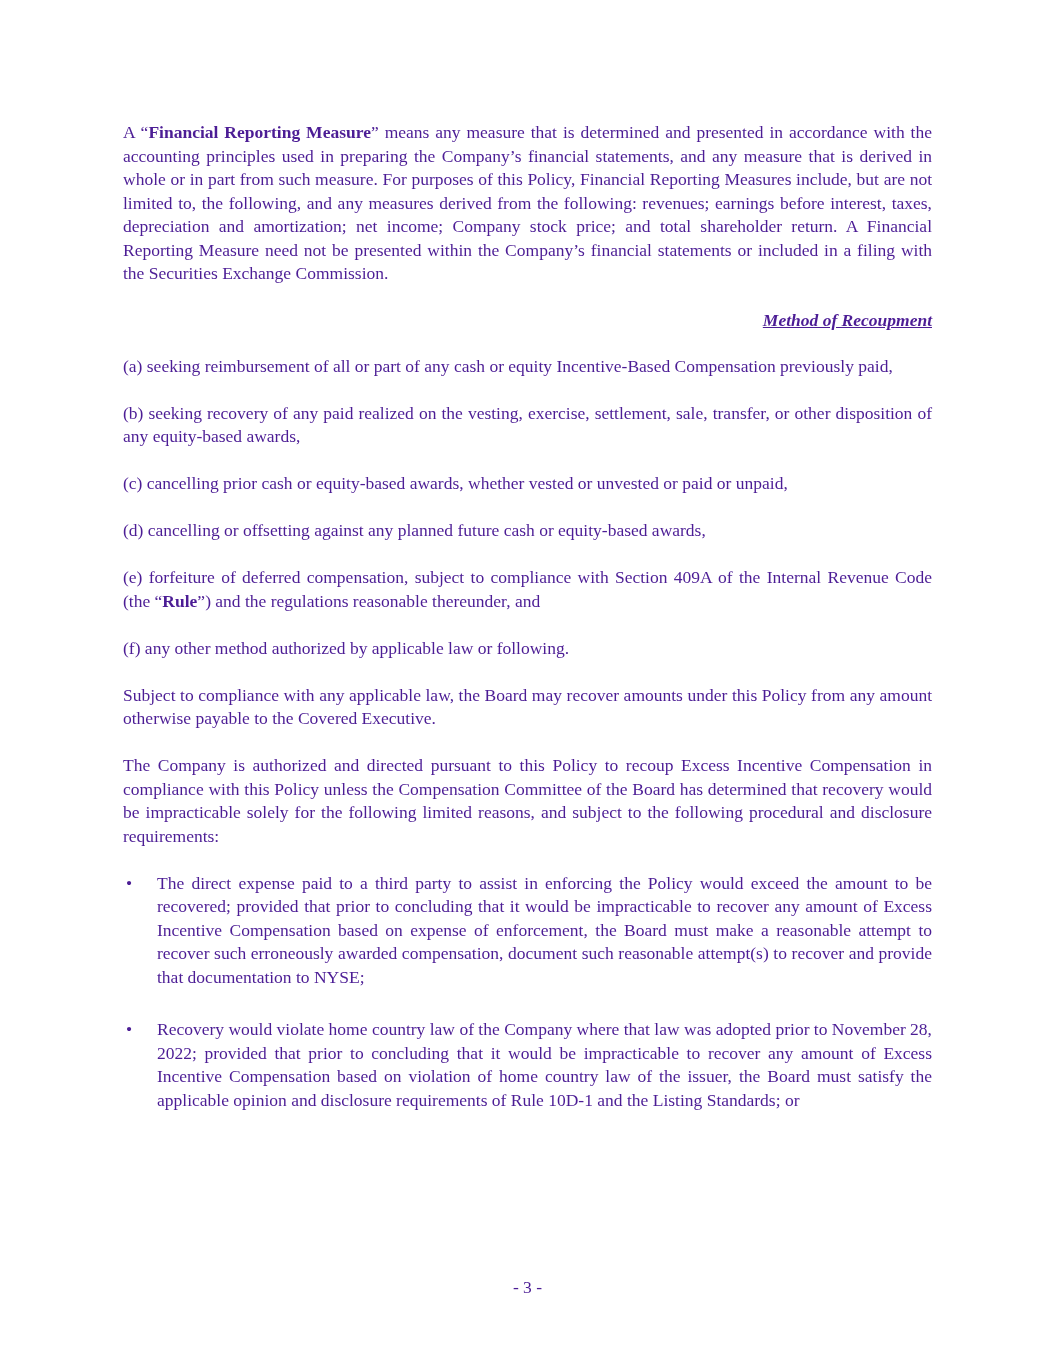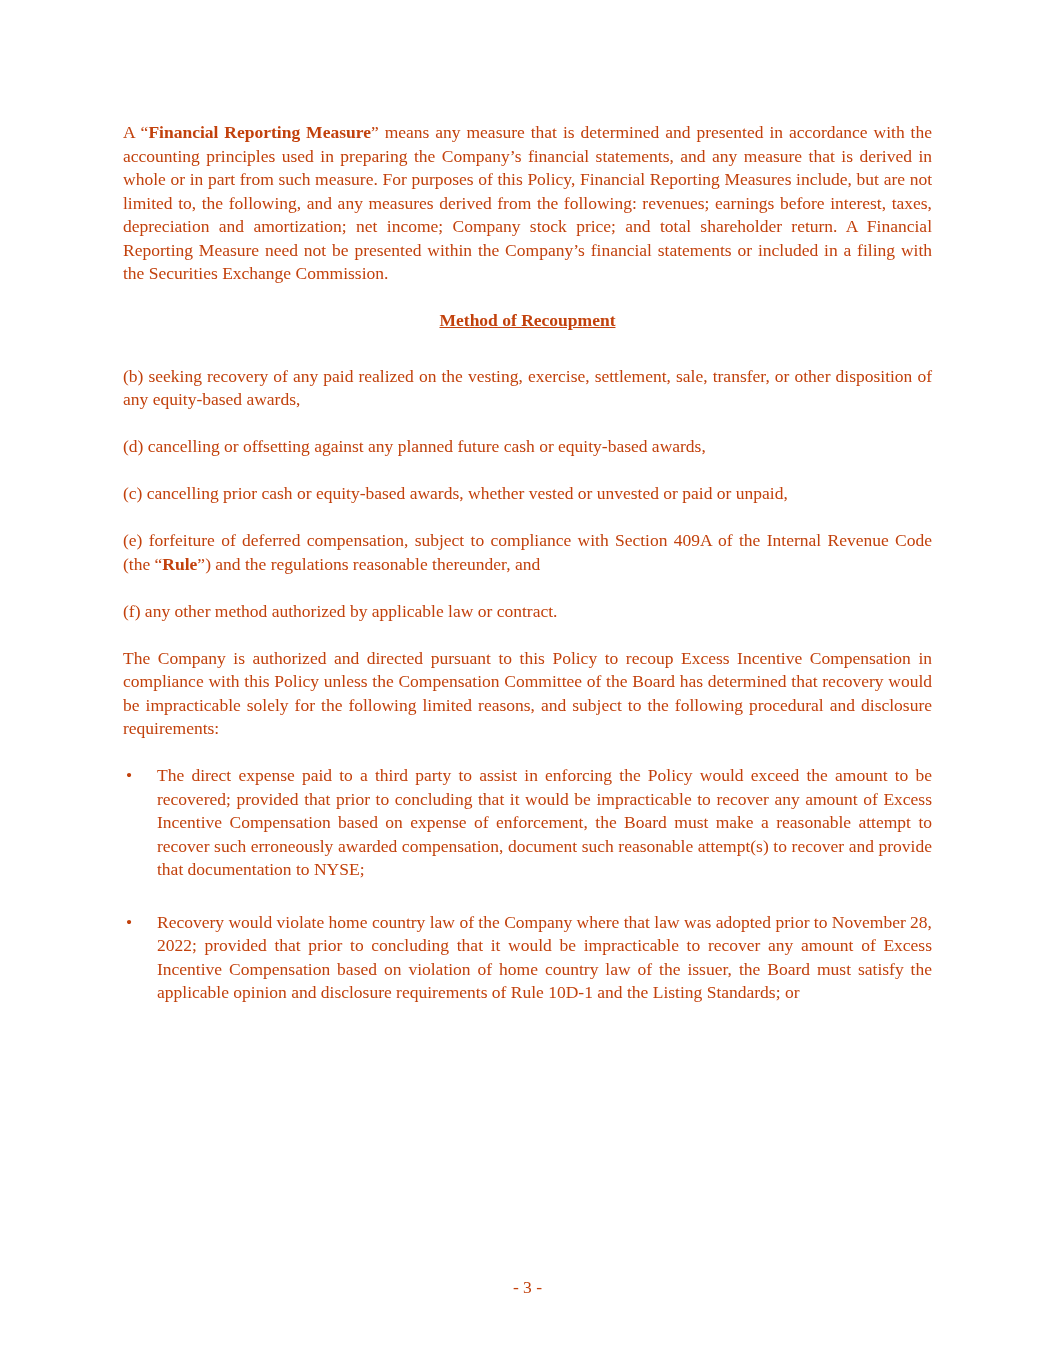--- a/index.html
+++ b/index.html
@@ -5,42 +5,43 @@
   html, body {
     margin: 0;
     padding: 0;
     background: #ffffff;
   }
   .page {
     position: relative;
     width: 1055px;
     height: 1365px;
     background: #ffffff;
-    color: #c2410c;
+    color: #4c1d95;
     font-family: "Liberation Serif", "DejaVu Serif", serif;
     font-size: 17.5px;
     line-height: 23.5px;
     box-sizing: border-box;
     overflow: hidden;
   }
   .content {
     position: absolute;
     top: 121px;
     left: 123px;
     right: 123px;
   }
   .para {
     margin: 0 0 23.5px 0;
     text-align: justify;
   }
   .heading {
-    margin: 0 0 32px 0;
+    margin: 0 0 22px 0;
     font-weight: bold;
     text-decoration: underline;
-    text-align: center;
+    text-align: right;
+    font-style: italic;
   }
   b, .bold {
     font-weight: bold;
   }
   .bullet-list {
     margin-top: 6px;
   }
   .bullet-item {
     position: relative;
     padding-left: 34px;
@@ -64,31 +65,33 @@
 <body>
 
 <div class="page">
   <div class="content">
 
     <p class="para"><span>A “</span><b>Financial Reporting Measure</b><span>” means any measure that is determined and presented in accordance with the accounting principles used in preparing the Company’s financial statements, and any measure that is derived in whole or in part from such measure.  For purposes of this Policy, Financial Reporting Measures include, but are not limited to, the following, and any measures derived from the following:  revenues; earnings before interest, taxes, depreciation and amortization; net income; Company stock price; and total shareholder return.  A Financial Reporting Measure need not be presented within the Company’s financial statements or included in a filing with the Securities Exchange Commission.</span></p>
 
     <p class="heading">Method of Recoupment</p>
 
 
+    <p class="para">(a) seeking reimbursement of all or part of any cash or equity Incentive-Based Compensation previously paid,</p>
 
     <p class="para">(b) seeking recovery of any paid realized on the vesting, exercise, settlement, sale, transfer, or other disposition of any equity-based awards,</p>
 
+    <p class="para">(c) cancelling prior cash or equity-based awards, whether vested or unvested or paid or unpaid,</p>
+
     <p class="para">(d) cancelling or offsetting against any planned future cash or equity-based awards,</p>
-
-    <p class="para">(c) cancelling prior cash or equity-based awards, whether vested or unvested or paid or unpaid,</p>
 
     <p class="para"><span>(e) forfeiture of deferred compensation, subject to compliance with Section 409A of the Internal Revenue Code (the “</span><b>Rule</b><span>”) and the regulations reasonable thereunder, and</span></p>
 
-    <p class="para">(f) any other method authorized by applicable law or contract.</p>
+    <p class="para">(f) any other method authorized by applicable law or following.</p>
 
+    <p class="para">Subject to compliance with any applicable law, the Board may recover amounts under this Policy from any amount otherwise payable to the Covered Executive.</p>
 
     <p class="para">The Company is authorized and directed pursuant to this Policy to recoup Excess Incentive Compensation in compliance with this Policy unless the Compensation Committee of the Board has determined that recovery would be impracticable solely for the following limited reasons, and subject to the following procedural and disclosure requirements:</p>
 
     <div class="bullet-list">
 
       <div class="bullet-item">
         <span class="bullet-dot">•</span>
         <span>The direct expense paid to a third party to assist in enforcing the Policy would exceed the amount to be recovered; provided that prior to concluding that it would be impracticable to recover any amount of Excess Incentive Compensation based on expense of enforcement, the Board must make a reasonable attempt to recover such erroneously awarded compensation, document such reasonable attempt(s) to recover and provide that documentation to NYSE;</span>
       </div>
 

